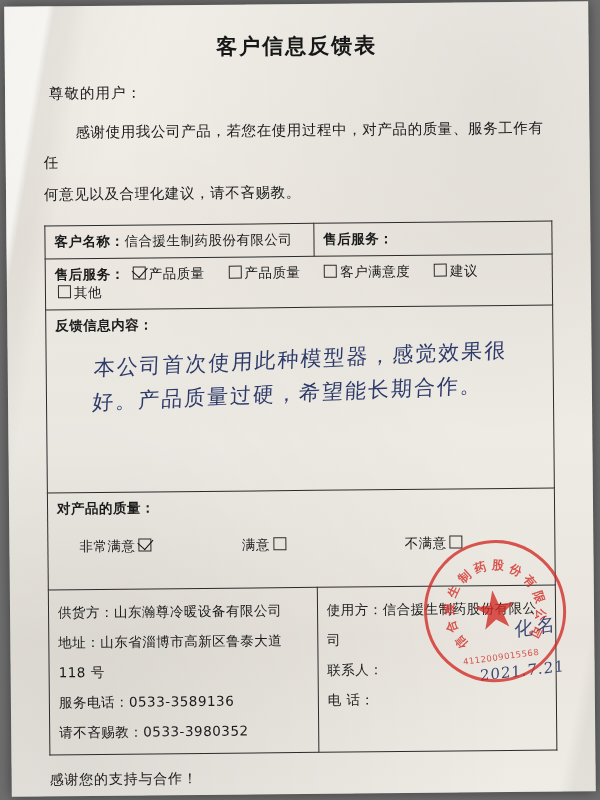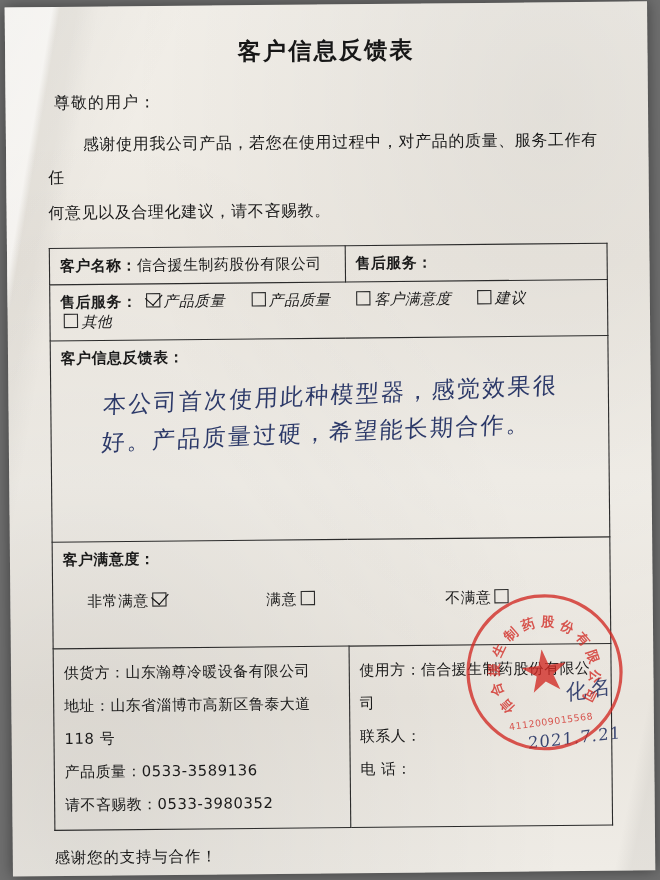--- a/index.html
+++ b/index.html
@@ -105,21 +105,21 @@
     content: "";
     position: absolute;
     left: 1px;
     top: -4px;
     width: 9px;
     height: 12px;
     border-right: 1.6px solid #111;
     border-bottom: 1.6px solid #111;
     transform: rotate(42deg);
   }
-  .type-row span.opt { margin-right: 16px; white-space: nowrap; font-style: italic; }
+  .type-row span.opt { margin-right: 16px; white-space: nowrap; }
 
   
   .content-cell { height: 168px; position: relative; }
   .handwriting {
     position: absolute;
     left: 46px;
     top: 34px;
     width: 420px;
     font-family: "DejaVu Serif", serif;
     color: #1b2a5e;
@@ -253,43 +253,43 @@
             <span class="lbl">售后服务：</span>
             <span class="opt"><span class="chk checked"></span><span>产品质量</span></span>
             <span class="opt"><span class="chk"></span><span>产品质量</span></span>
             <span class="opt"><span class="chk"></span><span>客户满意度</span></span>
             <span class="opt"><span class="chk"></span><span>建议</span></span>
             <span class="opt"><span class="chk"></span><span>其他</span></span>
           </td>
         </tr>
         <tr>
           <td colspan="2" class="content-cell">
-            <span class="lbl">客户信息反馈表：</span>
+            <span class="lbl">反馈信息内容：</span>
             <div class="handwriting">
               <div>本公司首次使用此种模型器，感觉效果很</div>
               <div>好。产品质量过硬，希望能长期合作。</div>
             </div>
           </td>
         </tr>
         <tr>
           <td colspan="2" class="sat-cell">
-            <span class="lbl">客户满意度：</span>
+            <span class="lbl">对产品的质量：</span>
             <div class="sat-row">
               <span><span>非常满意</span><span class="chk checked"></span></span>
               <span><span>满意</span><span class="chk"></span></span>
               <span><span>不满意</span><span class="chk"></span></span>
             </div>
           </td>
         </tr>
         <tr class="bottom">
           <td>
             <div class="kv"><span>供货方：</span><span>山东瀚尊冷暖设备有限公司</span></div>
             <div class="kv"><span>地址：</span><span>山东省淄博市高新区鲁泰大道</span></div>
             <div class="kv">118 号</div>
-            <div class="kv"><span>产品质量：</span><span>0533-3589136</span></div>
+            <div class="kv"><span>服务电话：</span><span>0533-3589136</span></div>
             <div class="kv"><span>请不吝赐教：</span><span>0533-3980352</span></div>
           </td>
           <td>
             <div class="kv"><span>使用方：</span><span>信合援生制药股份有限公司</span></div>
             <div class="kv"><span>联系人：</span><span></span></div>
             <div class="kv"><span>电 话：</span><span></span></div>
           </td>
         </tr>
       </tbody>
     </table>

